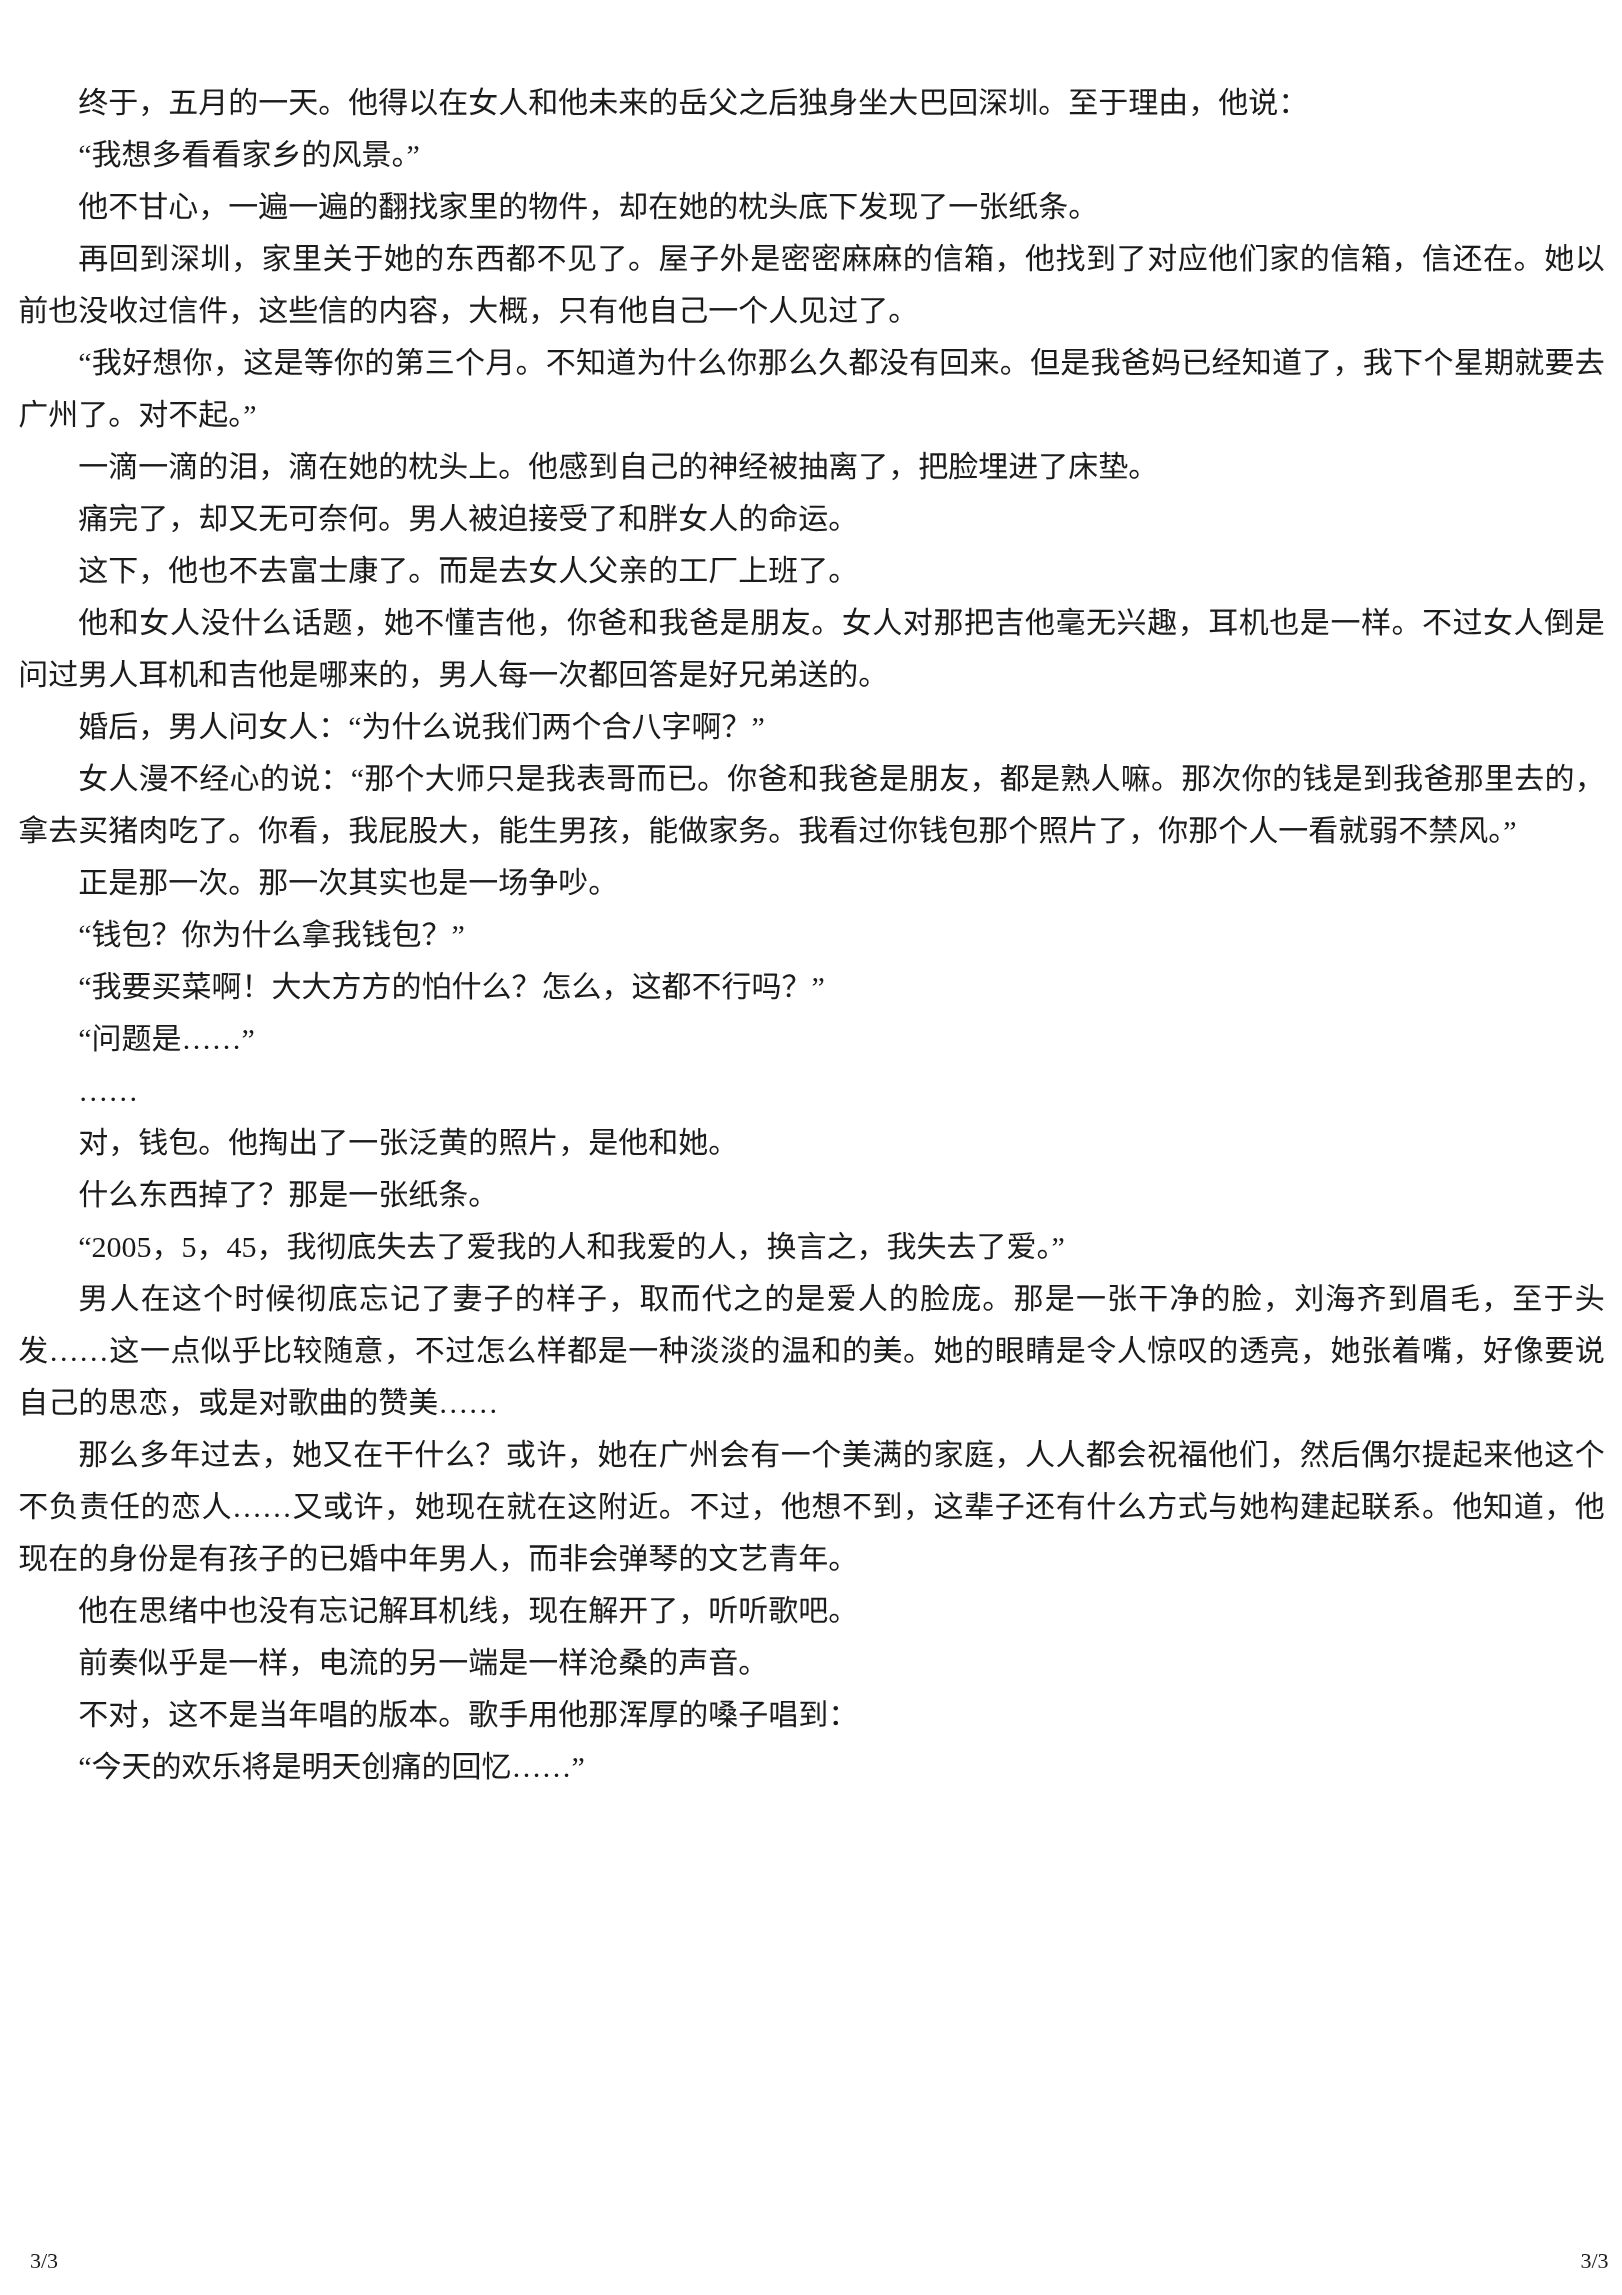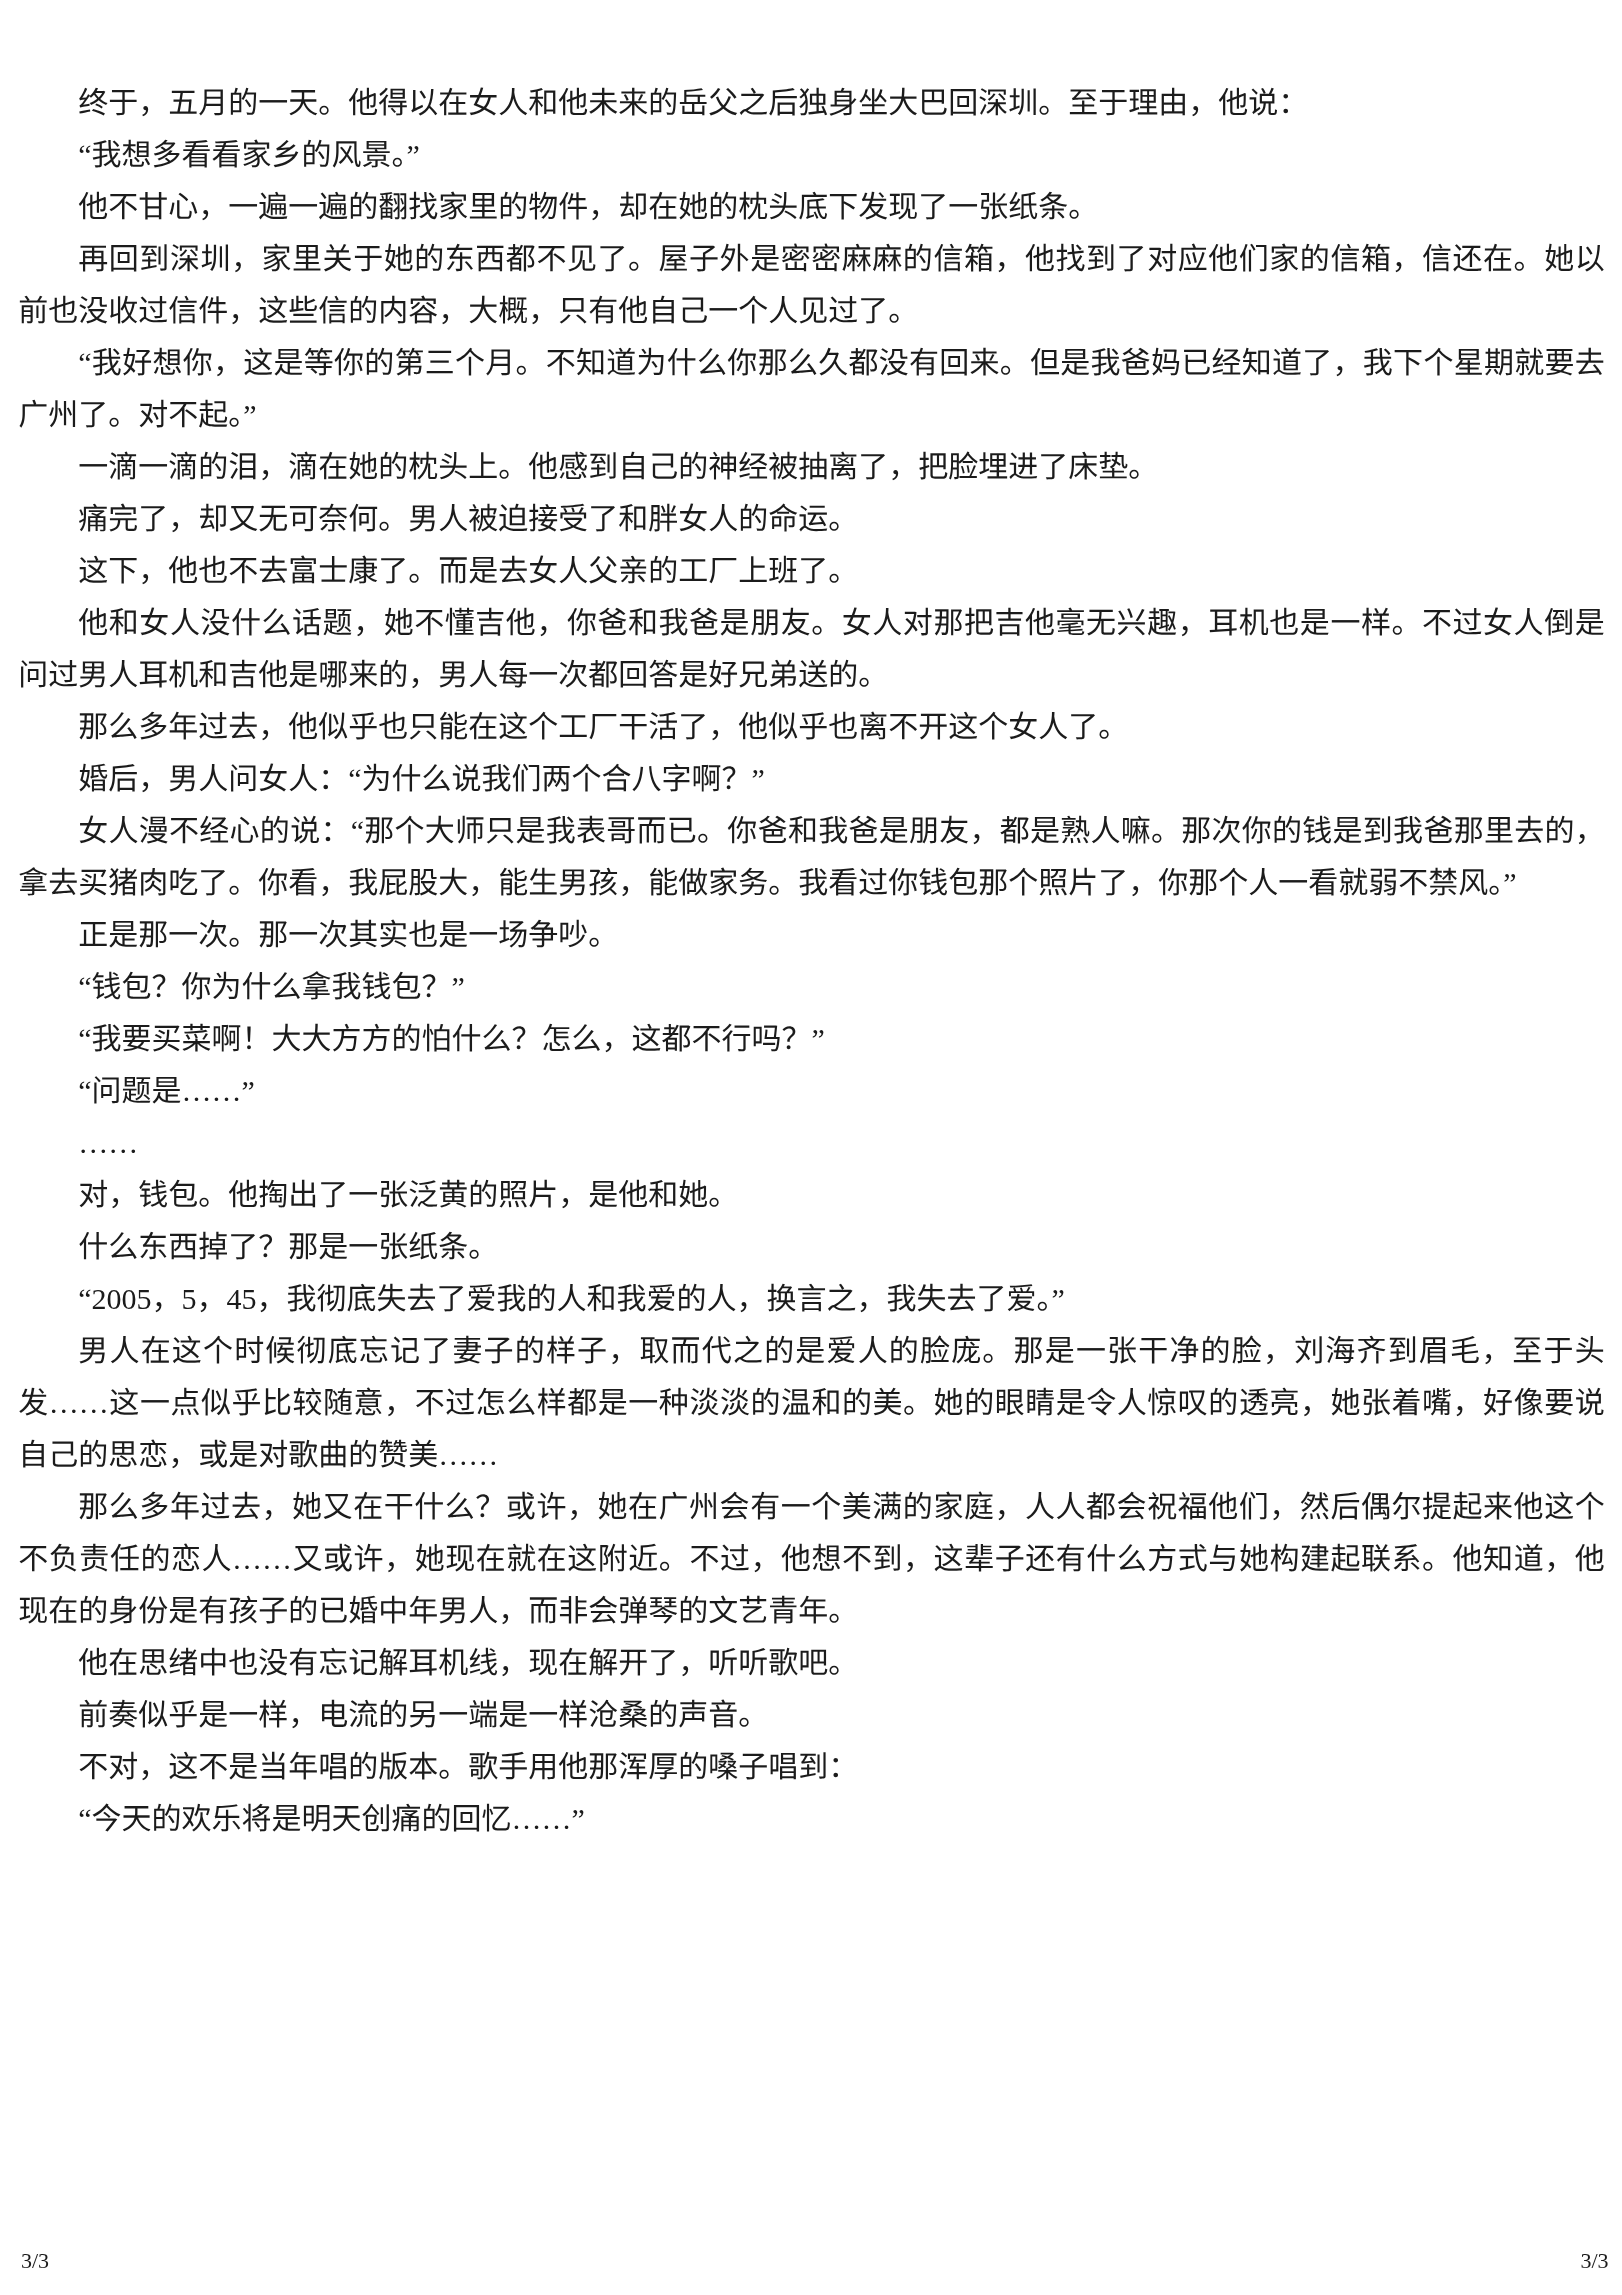--- a/index.html
+++ b/index.html
@@ -28,21 +28,21 @@
     padding: 0;
     text-indent: 2em;
     font-size: 30px;
     line-height: 52px;
     text-align: justify;
     text-justify: inter-ideograph;
     word-break: break-all;
   }
   .footer {
     position: absolute;
-    left: 21px;
+    left: 30px;
     right: 14.4px;
     top: 2250px;
     display: flex;
     justify-content: space-between;
     font-size: 22px;
     line-height: 1;
     color: #1b1b1b;
   }
 </style>
 </head>
@@ -52,21 +52,20 @@
   <div class="content" id="paragraphs">
       <p>终于，五月的一天。他得以在女人和他未来的岳父之后独身坐大巴回深圳。至于理由，他说：</p>
       <p>“我想多看看家乡的风景。”</p>
       <p>他不甘心，一遍一遍的翻找家里的物件，却在她的枕头底下发现了一张纸条。</p>
       <p>再回到深圳，家里关于她的东西都不见了。屋子外是密密麻麻的信箱，他找到了对应他们家的信箱，信还在。她以前也没收过信件，这些信的内容，大概，只有他自己一个人见过了。</p>
       <p>“我好想你，这是等你的第三个月。不知道为什么你那么久都没有回来。但是我爸妈已经知道了，我下个星期就要去广州了。对不起。”</p>
       <p>一滴一滴的泪，滴在她的枕头上。他感到自己的神经被抽离了，把脸埋进了床垫。</p>
       <p>痛完了，却又无可奈何。男人被迫接受了和胖女人的命运。</p>
       <p>这下，他也不去富士康了。而是去女人父亲的工厂上班了。</p>
       <p>他和女人没什么话题，她不懂吉他，你爸和我爸是朋友。女人对那把吉他毫无兴趣，耳机也是一样。不过女人倒是问过男人耳机和吉他是哪来的，男人每一次都回答是好兄弟送的。</p>
-      <p>那么多年过去，他似乎也只能在这个工厂干活了，他似乎也离不开这个女人了。</p>
       <p>婚后，男人问女人：“为什么说我们两个合八字啊？”</p>
       <p>女人漫不经心的说：“那个大师只是我表哥而已。你爸和我爸是朋友，都是熟人嘛。那次你的钱是到我爸那里去的，拿去买猪肉吃了。你看，我屁股大，能生男孩，能做家务。我看过你钱包那个照片了，你那个人一看就弱不禁风。”</p>
       <p>正是那一次。那一次其实也是一场争吵。</p>
       <p>“钱包？你为什么拿我钱包？”</p>
       <p>“我要买菜啊！大大方方的怕什么？怎么，这都不行吗？”</p>
       <p>“问题是……”</p>
       <p>……</p>
       <p>对，钱包。他掏出了一张泛黄的照片，是他和她。</p>
       <p>什么东西掉了？那是一张纸条。</p>
       <p>“2005，5，45，我彻底失去了爱我的人和我爱的人，换言之，我失去了爱。”</p>

